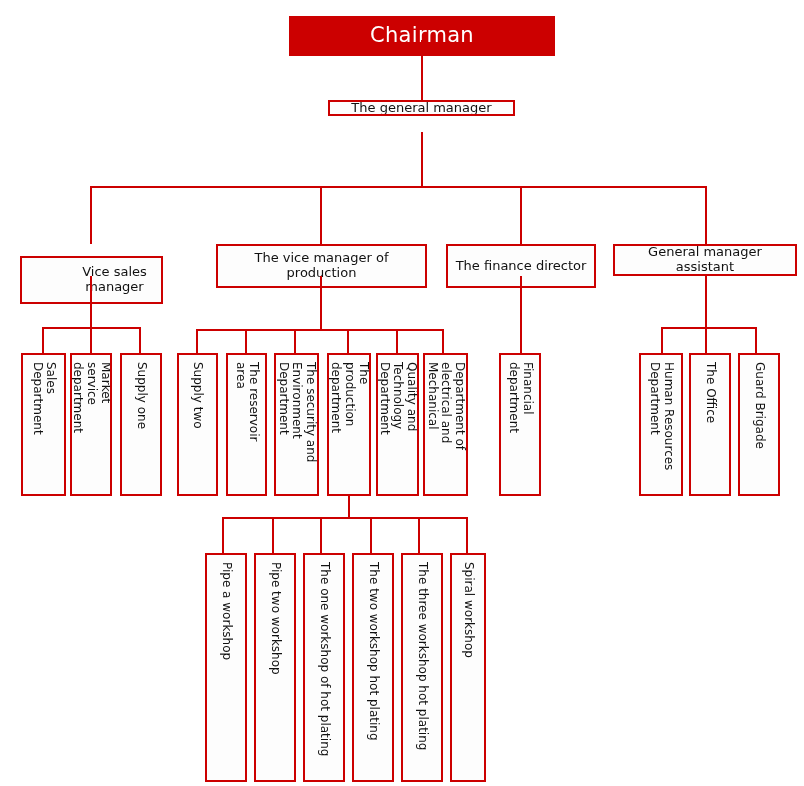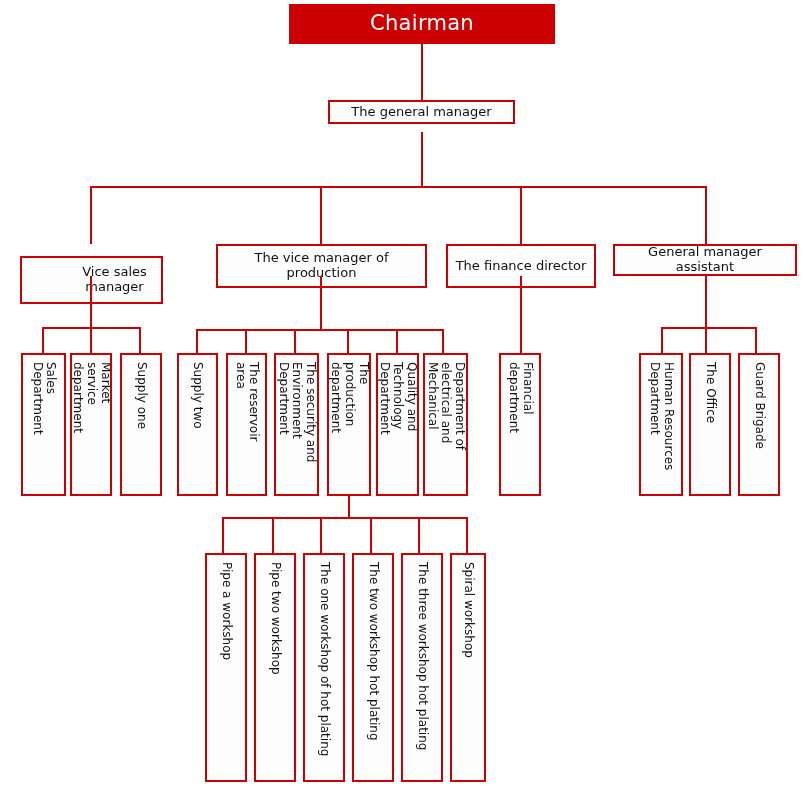--- a/index.html
+++ b/index.html
@@ -69,27 +69,27 @@
     padding: 7px 0 0 0;
     white-space: pre-line;
     max-height: 100%;
   }
 </style>
 </head>
 <body>
 
 <div id="chart-root">
 
-  <div class="node root" style="left:289px; top:4px; width:266px; height:40px;">
+  <div class="node root" style="left:289px; top:16px; width:266px; height:40px;">
     <span class="label">Chairman</span>
   </div>
 
   <div class="conn conn-v" style="left:421px; top:40px; width:2px; height:60px;"></div>
 
-  <div class="node" style="left:328px; top:100px; width:187px; height:24px;">
+  <div class="node" style="left:328px; top:100px; width:187px; height:16px;">
     <span class="label">The general manager</span>
   </div>
 
   <div class="conn conn-v" style="left:421px; top:132px; width:2px; height:54px;"></div>
   <div class="conn conn-h" style="left:90px; top:186px; width:617px; height:2px;"></div>
 
   <div class="conn conn-v" style="left:90px; top:186px; width:2px; height:58px;"></div>
   <div class="conn conn-v" style="left:320px; top:186px; width:2px; height:58px;"></div>
   <div class="conn conn-v" style="left:520px; top:186px; width:2px; height:58px;"></div>
   <div class="conn conn-v" style="left:705px; top:186px; width:2px; height:58px;"></div>

